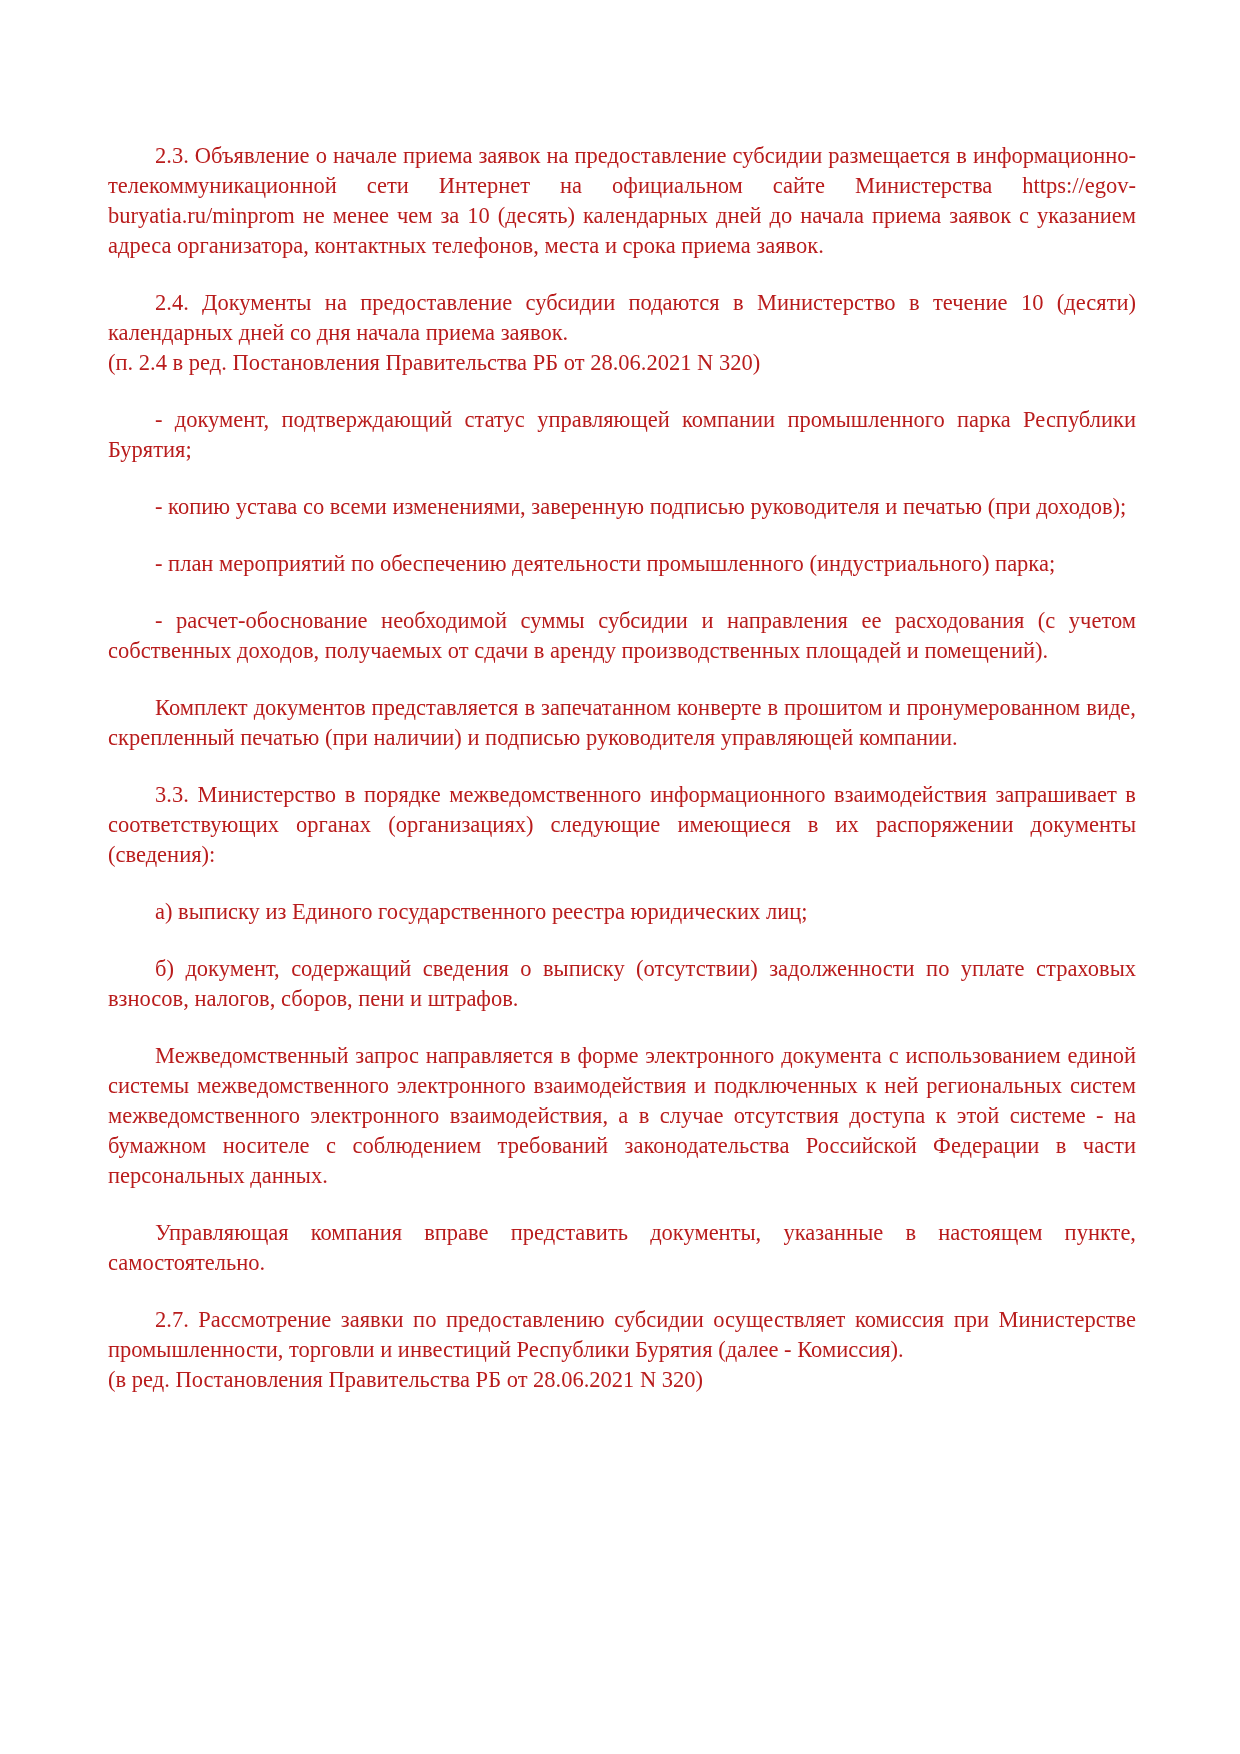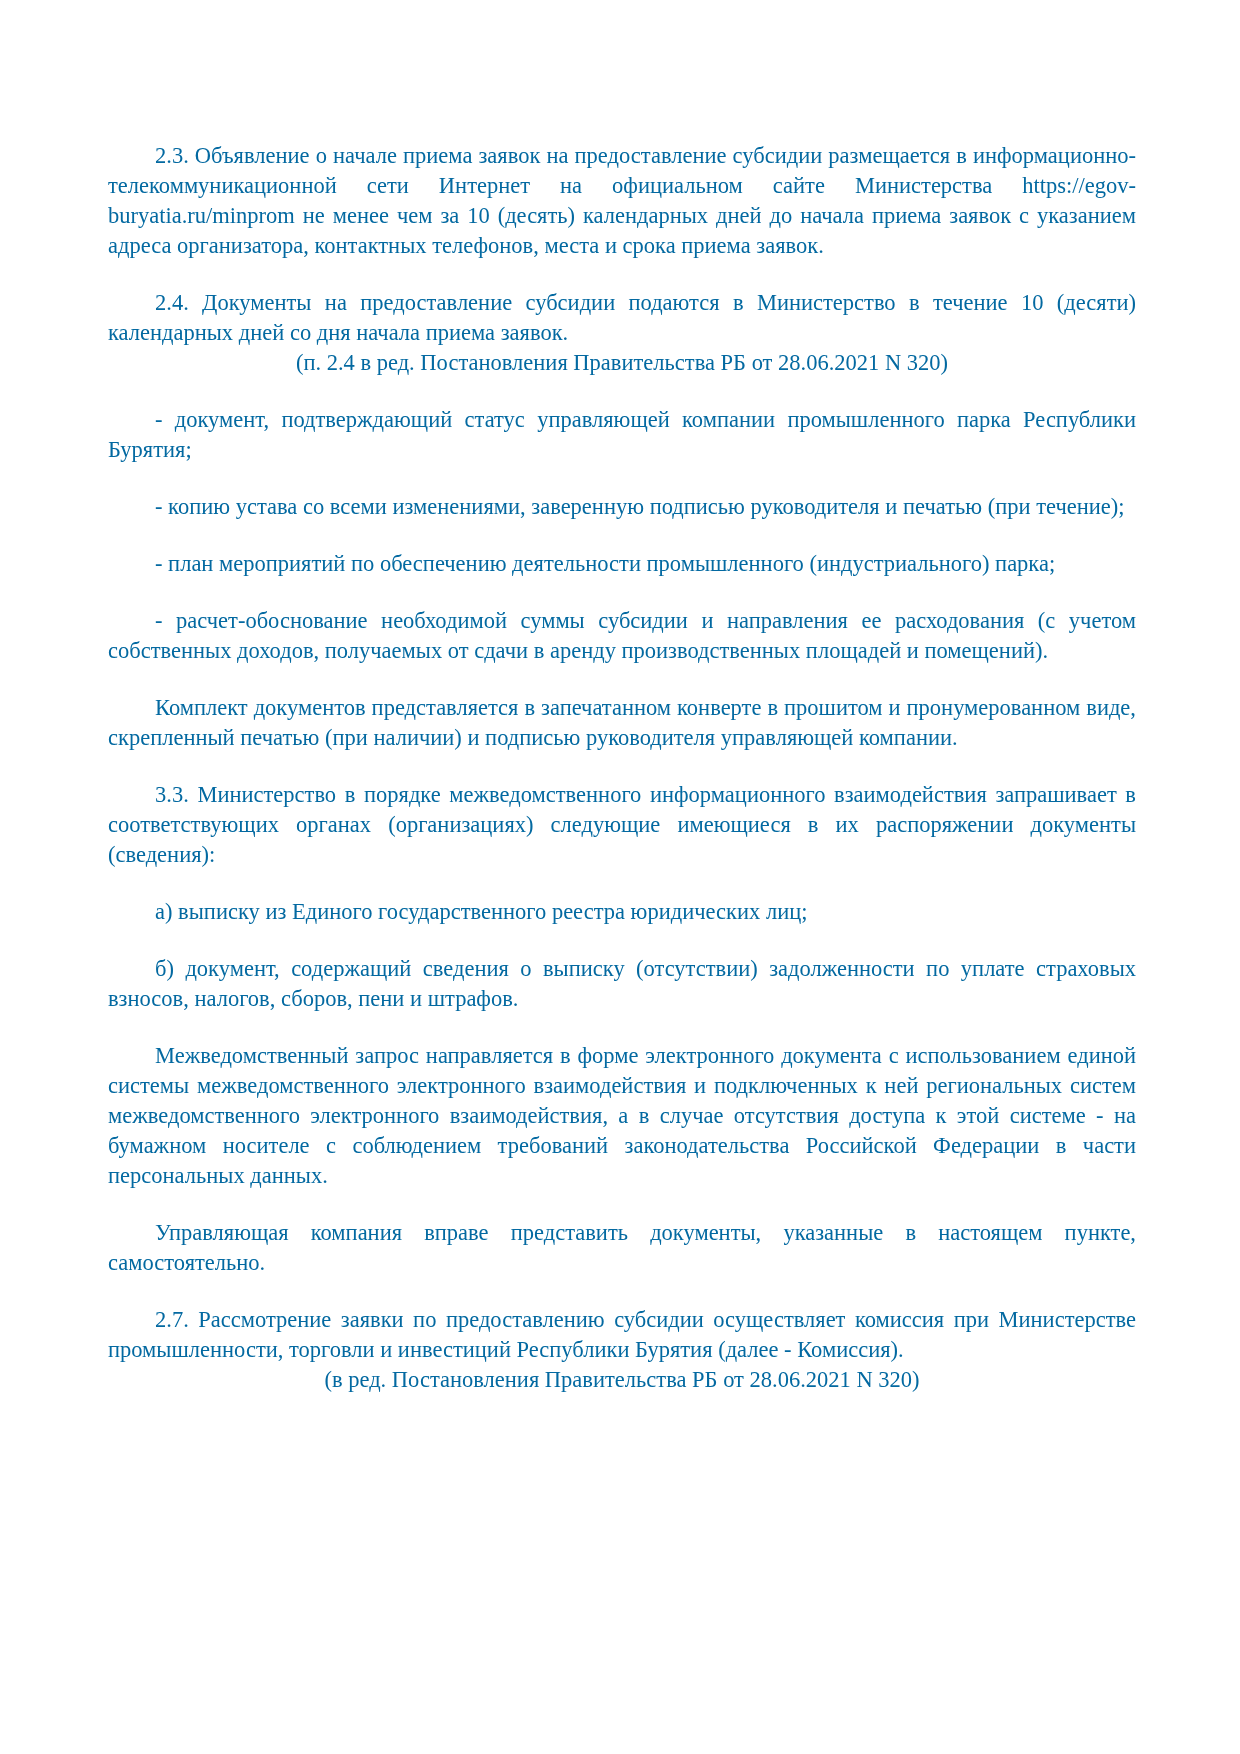--- a/index.html
+++ b/index.html
@@ -10,46 +10,46 @@
   .page {
     position: relative;
     width: 1240px;
     height: 1754px;
     box-sizing: border-box;
     background: #ffffff;
     padding: 141px 104px 60px 108px;
     font-family: "Liberation Serif", "DejaVu Serif", serif;
     font-size: 22.5px;
     line-height: 30px;
-    color: #0369a1;
+    color: #b91c1c;
     overflow: hidden;
   }
   .para {
     margin: 0 0 27px 0;
     text-align: justify;
     text-indent: 47px;
     word-break: break-word;
   }
   .para.tight {
     margin-bottom: 0;
   }
   .para.note {
     text-indent: 0;
-    text-align: center;
+    text-align: left;
   }
 </style>
 </head>
 <body>
 
 <div class="page">
   <p class="para">2.3. Объявление о начале приема заявок на предоставление субсидии размещается в информационно-телекоммуникационной сети Интернет на официальном сайте Министерства https://egov-buryatia.ru/minprom не менее чем за 10 (десять) календарных дней до начала приема заявок с указанием адреса организатора, контактных телефонов, места и срока приема заявок.</p>
   <p class="para tight">2.4. Документы на предоставление субсидии подаются в Министерство в течение 10 (десяти) календарных дней со дня начала приема заявок.</p>
   <p class="para note">(п. 2.4 в ред. Постановления Правительства РБ от 28.06.2021 N 320)</p>
   <p class="para">- документ, подтверждающий статус управляющей компании промышленного парка Республики Бурятия;</p>
-  <p class="para">- копию устава со всеми изменениями, заверенную подписью руководителя и печатью (при течение);</p>
+  <p class="para">- копию устава со всеми изменениями, заверенную подписью руководителя и печатью (при доходов);</p>
   <p class="para">- план мероприятий по обеспечению деятельности промышленного (индустриального) парка;</p>
   <p class="para">- расчет-обоснование необходимой суммы субсидии и направления ее расходования (с учетом собственных доходов, получаемых от сдачи в аренду производственных площадей и помещений).</p>
   <p class="para">Комплект документов представляется в запечатанном конверте в прошитом и пронумерованном виде, скрепленный печатью (при наличии) и подписью руководителя управляющей компании.</p>
   <p class="para">3.3. Министерство в порядке межведомственного информационного взаимодействия запрашивает в соответствующих органах (организациях) следующие имеющиеся в их распоряжении документы (сведения):</p>
   <p class="para">а) выписку из Единого государственного реестра юридических лиц;</p>
   <p class="para">б) документ, содержащий сведения о выписку (отсутствии) задолженности по уплате страховых взносов, налогов, сборов, пени и штрафов.</p>
   <p class="para">Межведомственный запрос направляется в форме электронного документа с использованием единой системы межведомственного электронного взаимодействия и подключенных к ней региональных систем межведомственного электронного взаимодействия, а в случае отсутствия доступа к этой системе - на бумажном носителе с соблюдением требований законодательства Российской Федерации в части персональных данных.</p>
   <p class="para">Управляющая компания вправе представить документы, указанные в настоящем пункте, самостоятельно.</p>
   <p class="para tight">2.7. Рассмотрение заявки по предоставлению субсидии осуществляет комиссия при Министерстве промышленности, торговли и инвестиций Республики Бурятия (далее - Комиссия).</p>
   <p class="para note">(в ред. Постановления Правительства РБ от 28.06.2021 N 320)</p>

